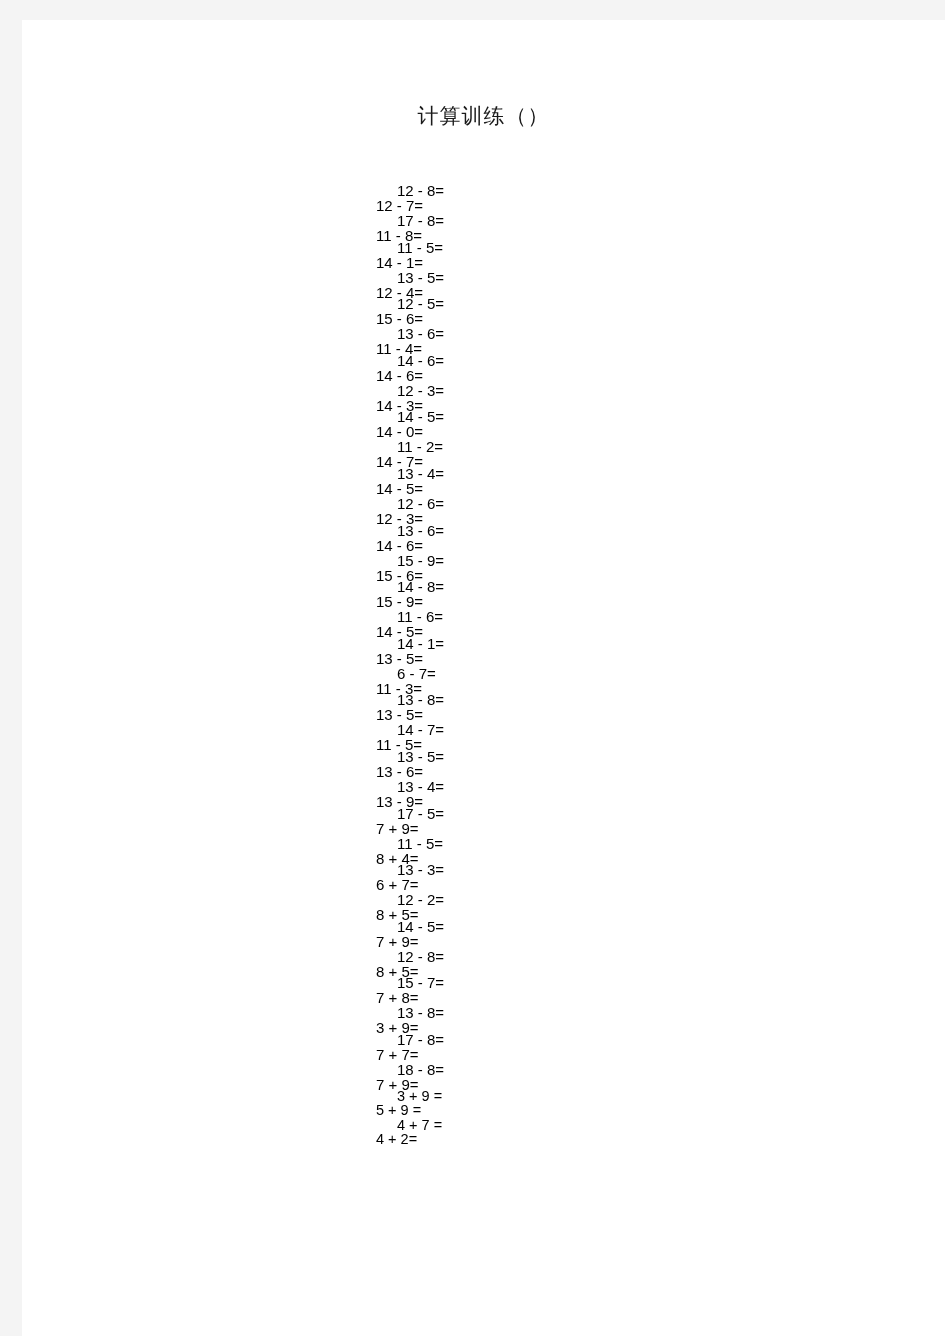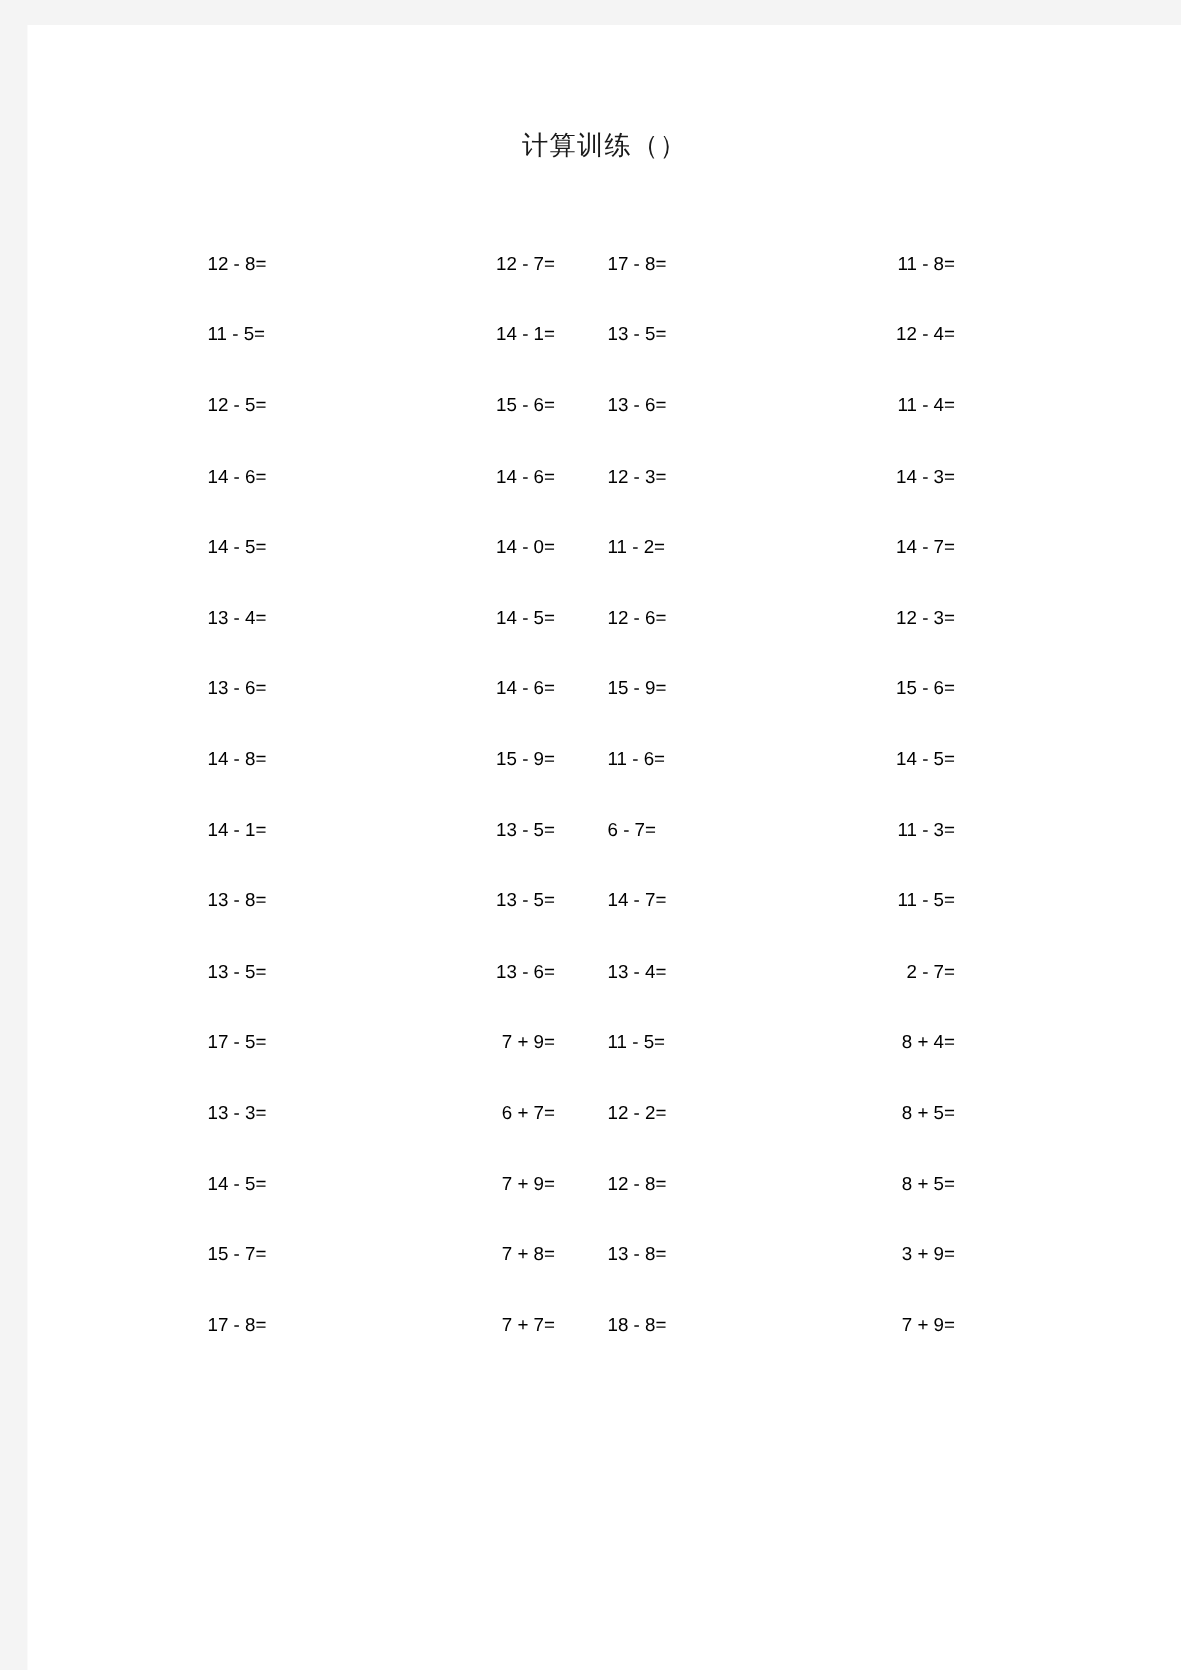--- a/index.html
+++ b/index.html
@@ -38,37 +38,37 @@
   #problem-grid {
     position: absolute;
     left: 126px;
     top: 163px;
     width: 640px;
   }
   .problem-row {
     display: flex;
     height: 56.6px;
     align-items: center;
+    flex-direction: column;
   }
   .problem-cell {
     width: 160px;
     font-size: 15px;
     color: #000000;
     white-space: pre;
     line-height: 1;
   }
   
   .problem-cell.col-1,
   .problem-cell.col-3 {
     text-align: left;
     padding-left: 18px;
   }
   .problem-cell.col-2,
   .problem-cell.col-4 {
-    text-align: right;
     padding-right: 24px;
   }
   .problem-row.last-row .problem-cell {
     font-size: 14.5px;
   }
 </style>
 </head>
 <body>
 
 <div id="page-sheet">
@@ -133,21 +133,21 @@
       <div class="problem-row">
         <div class="problem-cell col-1">13 - 8=</div>
         <div class="problem-cell col-2">13 - 5=</div>
         <div class="problem-cell col-3">14 - 7=</div>
         <div class="problem-cell col-4">11 - 5=</div>
       </div>
       <div class="problem-row">
         <div class="problem-cell col-1">13 - 5=</div>
         <div class="problem-cell col-2">13 - 6=</div>
         <div class="problem-cell col-3">13 - 4=</div>
-        <div class="problem-cell col-4">2 - 7=</div>
+        <div class="problem-cell col-4">13 - 9=</div>
       </div>
       <div class="problem-row">
         <div class="problem-cell col-1">17 - 5=</div>
         <div class="problem-cell col-2">7 + 9=</div>
         <div class="problem-cell col-3">11 - 5=</div>
         <div class="problem-cell col-4">8 + 4=</div>
       </div>
       <div class="problem-row">
         <div class="problem-cell col-1">13 - 3=</div>
         <div class="problem-cell col-2">6 + 7=</div>
@@ -165,15 +165,21 @@
         <div class="problem-cell col-2">7 + 8=</div>
         <div class="problem-cell col-3">13 - 8=</div>
         <div class="problem-cell col-4">3 + 9=</div>
       </div>
       <div class="problem-row">
         <div class="problem-cell col-1">17 - 8=</div>
         <div class="problem-cell col-2">7 + 7=</div>
         <div class="problem-cell col-3">18 - 8=</div>
         <div class="problem-cell col-4">7 + 9=</div>
       </div>
+      <div class="problem-row last-row">
+        <div class="problem-cell col-1">3 + 9 =</div>
+        <div class="problem-cell col-2">5 + 9 =</div>
+        <div class="problem-cell col-3">4 + 7 =</div>
+        <div class="problem-cell col-4">4 + 2=</div>
+      </div>
     </div>
 
 </div>
 
 </body></html>

